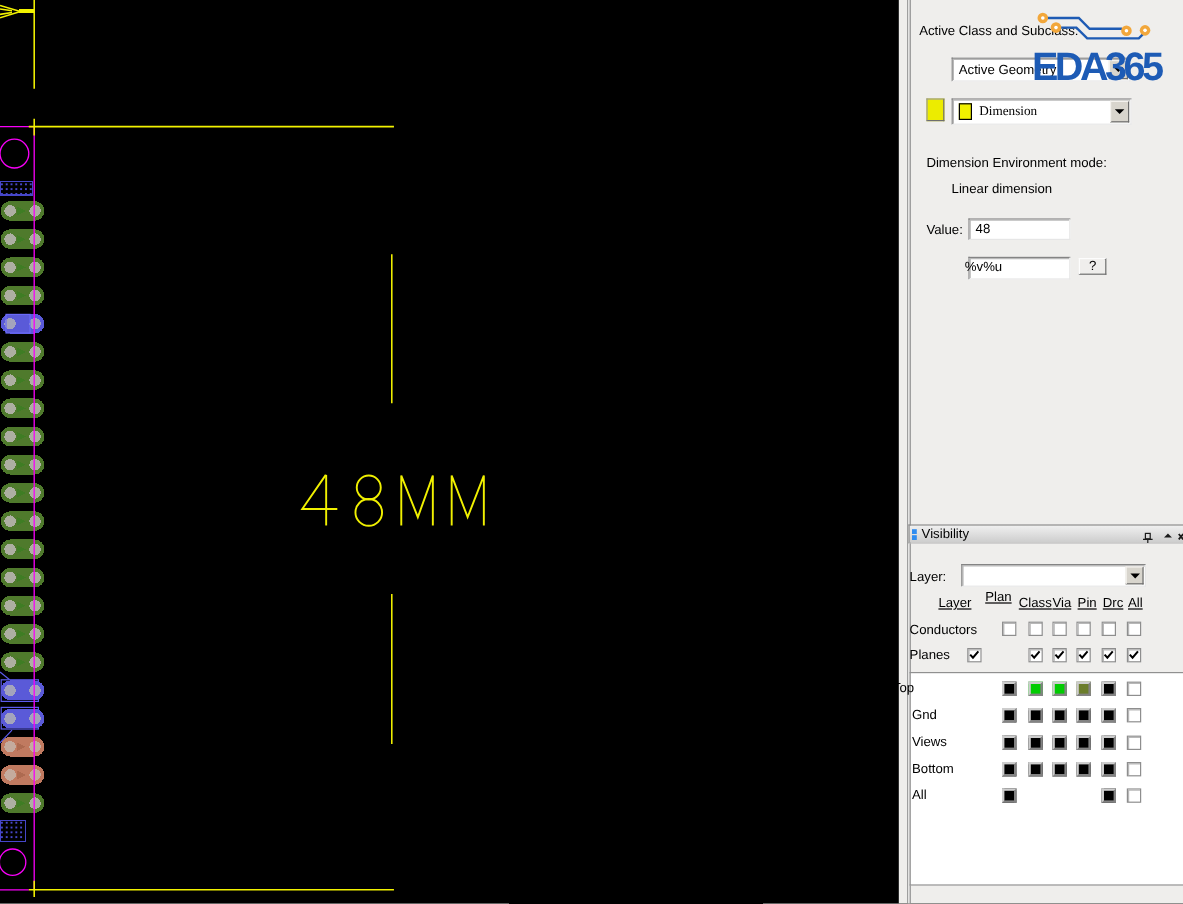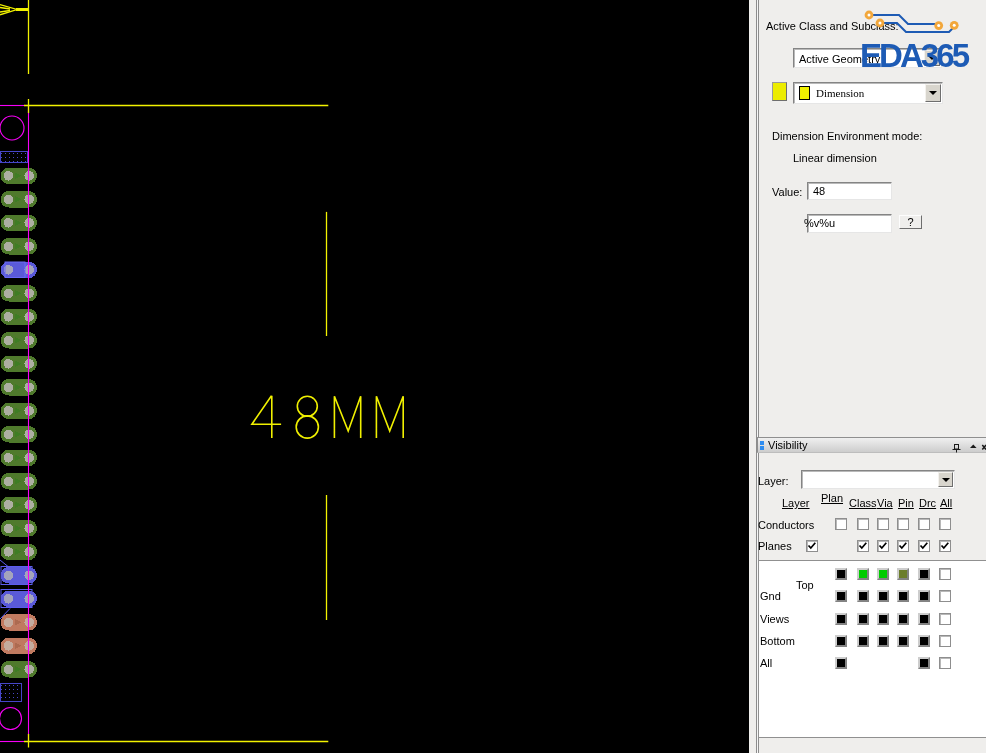--- a/index.html
+++ b/index.html
@@ -186,21 +186,21 @@
 <div class="lbl und" style="left:849px;top:497px;">Class</div>
 <div class="lbl und" style="left:877px;top:497px;">Via</div>
 <div class="lbl und" style="left:898px;top:497px;">Pin</div>
 <div class="lbl und" style="left:919px;top:497px;">Drc</div>
 <div class="lbl und" style="left:940px;top:497px;">All</div>
 
 <div class="lbl" style="left:758px;top:519px;">Conductors</div>
 <div class="lbl" style="left:758px;top:540px;">Planes</div>
 
 <div style="position:absolute;left:758px;top:560px;width:228px;height:178px;background:#fff;border:1px solid #909090;border-right:none;box-sizing:border-box;"></div>
-<div class="lbl" style="left:796px;top:568px;margin-top:11px;">Top</div>
+<div class="lbl" style="left:744px;top:568px;">Top</div>
 <div class="lbl" style="left:760px;top:590px;">Gnd</div>
 <div class="lbl" style="left:760px;top:613px;">Views</div>
 <div class="lbl" style="left:760px;top:635px;">Bottom</div>
 <div class="lbl" style="left:760px;top:657px;">All</div>
 <div class="cb" style="left:835px;top:518px;"></div>
 <div class="cb" style="left:857px;top:518px;"></div>
 <div class="cb" style="left:877px;top:518px;"></div>
 <div class="cb" style="left:897px;top:518px;"></div>
 <div class="cb" style="left:918px;top:518px;"></div>
 <div class="cb" style="left:939px;top:518px;"></div>

